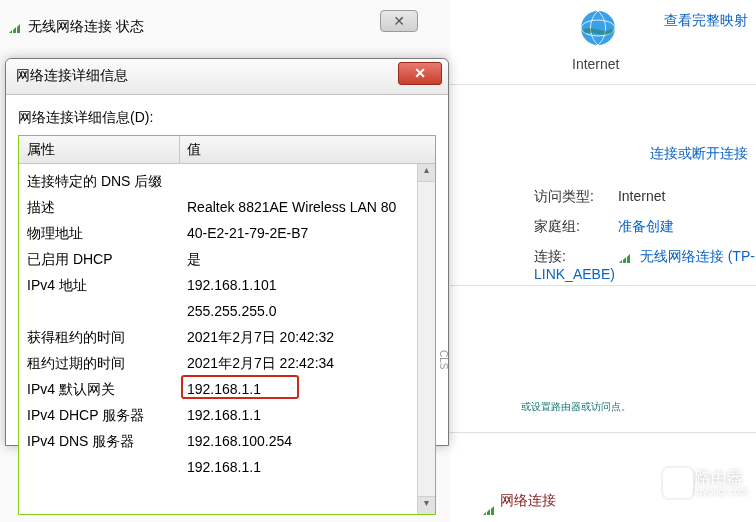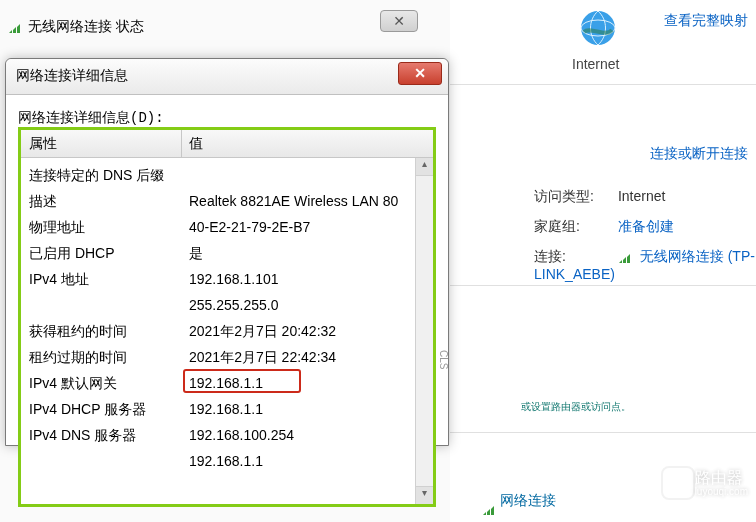--- a/index.html
+++ b/index.html
@@ -86,24 +86,24 @@
   font-size: 14px;
   text-align: center;
   line-height: 21px;
   cursor: pointer;
 }
 .details-body {
   padding: 14px 12px 0;
 }
 .details-label {
   font-size: 14px;
-  font-family: Liberation Mono, monospace;
+  margin-bottom: 8px;
 }
 .details-list {
-  border: 3px solid #84cc16;
+  border: 1px solid #84cc16;
   height: 380px;
   position: relative;
   background: #fff;
 }
 .list-header {
   height: 28px;
   background: linear-gradient(#f8f8f8,#e8e8e8);
   border-bottom: 1px solid #c7c7c7;
   position: relative;
 }
@@ -206,21 +206,21 @@
 .router-text {
   position: absolute; top: 400px; left: 40px;
   font-size: 10px; color: #0f766e; margin-left: 31px;
 }
 .right-sep3 {
   position: absolute; top: 432px; left: 0; right: 0;
   height: 1px; background: #e0e0e0;
 }
 .bottom-text {
   position: absolute; top: 492px; left: 50px;
-  font-size: 14px; color: #0369a1;
+  font-size: 14px; color: #7f1d1d;
 }
 .bottom-wifi {
   position: absolute; top: 502px; left: 32px;
   width: 16px; height: 12px;
 }
 
 
 .watermark {
   position: absolute;
   right: 8px; bottom: 22px;

